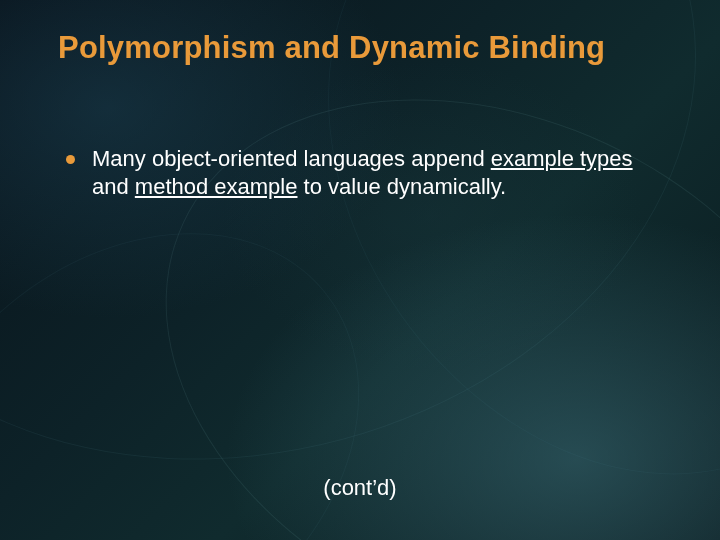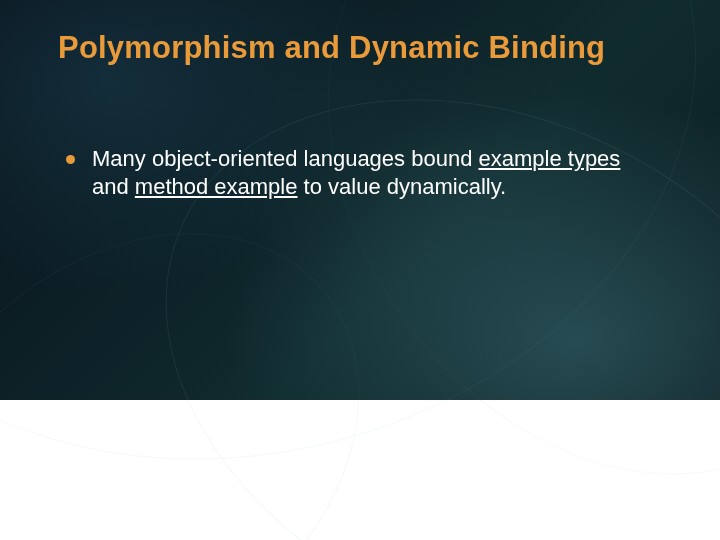--- a/index.html
+++ b/index.html
@@ -6,21 +6,21 @@
     margin: 0;
     padding: 0;
     width: 720px;
     height: 540px;
     overflow: hidden;
     font-family: Verdana, Geneva, sans-serif;
   }
   .slide {
     position: relative;
     width: 720px;
-    height: 400px;
+    height: 540px;
     background:
       radial-gradient(ellipse 500px 350px at 80% 85%, rgba(60,110,120,0.55), rgba(20,40,45,0.0) 70%),
       radial-gradient(ellipse 420px 300px at 15% 20%, rgba(30,70,90,0.45), rgba(10,20,25,0.0) 70%),
       radial-gradient(ellipse 300px 220px at 60% 40%, rgba(25,55,60,0.35), rgba(0,0,0,0) 70%),
       linear-gradient(135deg, #08121a 0%, #0d2228 40%, #102b2e 60%, #0a1a1e 100%);
     box-sizing: border-box;
   }
   
   .wisp {
     position: absolute;
@@ -90,19 +90,19 @@
   <div class="wisp w1"></div>
   <div class="wisp w2"></div>
   <div class="wisp w3"></div>
   <div class="wisp w4"></div>
 
   <div class="title">Polymorphism and Dynamic Binding</div>
 
   <div class="content">
     <ul class="bullets">
       <li>
-        <span>Many object-oriented languages bound </span><span class="u">example types</span><span> and </span><span class="u">method example</span><span> to value dynamically.</span>
+        <span>Many object-oriented languages append </span><span class="u">example types</span><span> and </span><span class="u">method example</span><span> to value dynamically.</span>
       </li>
     </ul>
   </div>
 
   <div class="contd">(cont’d)</div>
 </div>
 
 </body></html>

